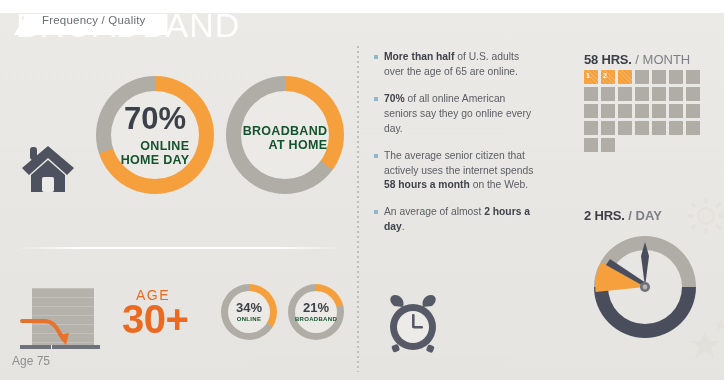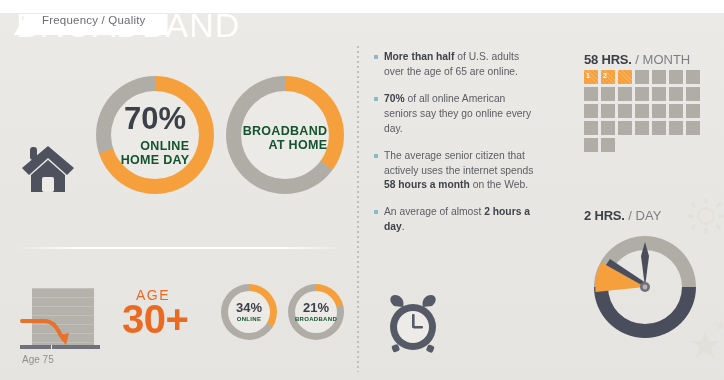--- a/index.html
+++ b/index.html
@@ -144,22 +144,22 @@
     background: #6f727a;
   }
   .decline-tick {
     position: absolute;
     left: 31px; top: 57px;
     width: 1px; height: 4px;
     background: #eceae6;
   }
   .decline-lbl {
     position: absolute;
-    left: 22px; top: 354px;
-    font-size: 10px;
+    left: 12px; top: 354px;
+    font-size: 12px;
     color: #8e908f;
   }
 
   .age-label {
     position: absolute;
     left: 136px; top: 287px;
     font-size: 14px;
     font-weight: normal;
     color: #ea6a21;
     letter-spacing: 1.5px;
@@ -232,21 +232,21 @@
   }
 
   
   .clock-title {
     position: absolute;
     left: 584px; top: 208px;
     font-size: 13px;
     white-space: nowrap;
   }
   .clock-title .strong { font-weight: bold; color: #3c4048; letter-spacing: -0.2px; }
-  .clock-title .light { color: #7c7f86; font-weight: normal; text-align: right; }
+  .clock-title .light { color: #7c7f86; font-weight: bold; text-align: right; }
   .clock {
     position: absolute;
     left: 586px; top: 228px;
     width: 118px; height: 118px;
   }
 
   
   .deco-sun {
     position: absolute;
     left: 688px; top: 198px;

